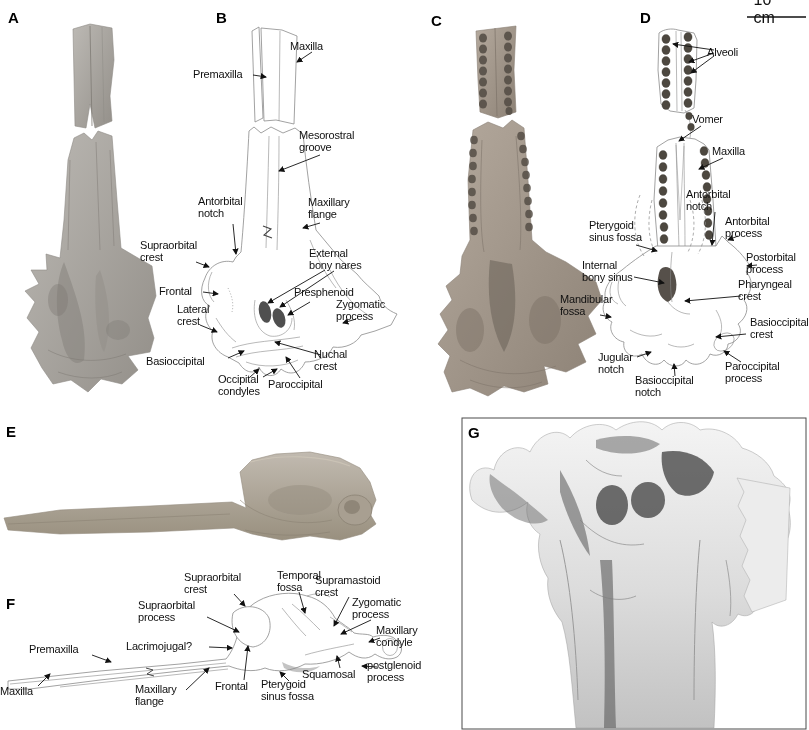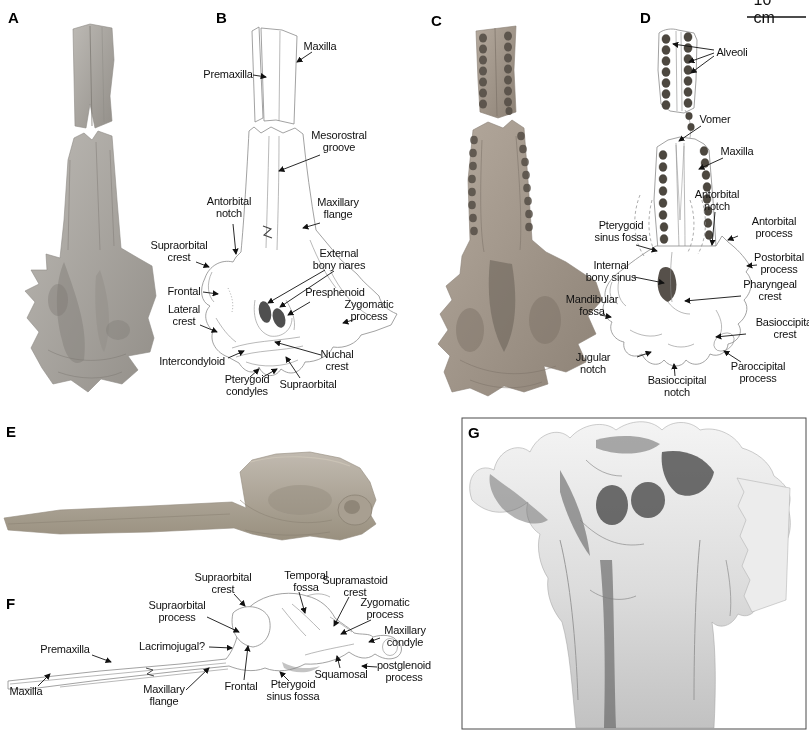--- a/index.html
+++ b/index.html
@@ -8,21 +8,21 @@
     width:809px; height:730px; position:relative; overflow:hidden;
     font-family:"Liberation Sans", sans-serif; color:#111;
   }
   .stage { position:absolute; left:0; top:0; width:809px; height:730px; }
   svg.art { position:absolute; left:0; top:0; }
   .panel-letter {
     position:absolute; font-size:15px; font-weight:bold; color:#000; line-height:1;
   }
   .ann {
     position:absolute; transform:translate(-50%,-50%);
-    font-size:11px; line-height:1.07; text-align:center; color:#101010;
+    font-size:11px; line-height:1.07; color:#101010;
     letter-spacing:-0.2px; white-space:normal;
   }
   .scalebar-label {
     position:absolute; transform:translate(-50%,-50%);
     font-size:16px; color:#101010;
   }
 </style>
 </head>
 <body>
 
@@ -285,39 +285,39 @@
 
 <div class="ann" style="left:228px;top:75px;width:70px">Premaxilla</div>
 <div class="ann" style="left:320px;top:47px;width:60px">Maxilla</div>
 <div class="ann" style="left:339px;top:142px;width:80px">Mesorostral groove</div>
 <div class="ann" style="left:229px;top:208px;width:62px">Antorbital notch</div>
 <div class="ann" style="left:338px;top:209px;width:60px">Maxillary flange</div>
 <div class="ann" style="left:179px;top:252px;width:78px">Supraorbital crest</div>
 <div class="ann" style="left:184px;top:292px;width:50px">Frontal</div>
 <div class="ann" style="left:339px;top:260px;width:60px">External bony nares</div>
 <div class="ann" style="left:335px;top:293px;width:82px">Presphenoid</div>
-<div class="ann" style="left:184px;top:316px;width:46px">Lateral crest</div>
+<div class="ann" style="left:200px;top:316px;width:46px">Lateral crest</div>
 <div class="ann" style="left:369px;top:311px;width:66px">Zygomatic process</div>
-<div class="ann" style="left:192px;top:362px;width:92px">Intercondyloid</div>
+<div class="ann" style="left:192px;top:362px;width:92px">Basioccipital</div>
 <div class="ann" style="left:337px;top:361px;width:46px">Nuchal crest</div>
-<div class="ann" style="left:247px;top:386px;width:58px">Pterygoid condyles</div>
-<div class="ann" style="left:308px;top:385px;width:80px">Supraorbital</div>
+<div class="ann" style="left:247px;top:386px;width:58px">Occipital condyles</div>
+<div class="ann" style="left:308px;top:385px;width:80px">Paroccipital</div>
 
 <div class="ann" style="left:732px;top:53px;width:50px">Alveoli</div>
 <div class="ann" style="left:715px;top:120px;width:46px">Vomer</div>
 <div class="ann" style="left:737px;top:152px;width:50px">Maxilla</div>
 <div class="ann" style="left:717px;top:201px;width:62px">Antorbital notch</div>
-<div class="ann" style="left:774px;top:228px;width:62px">Antorbital process</div>
+<div class="ann" style="left:756px;top:228px;width:62px">Antorbital process</div>
 <div class="ann" style="left:779px;top:264px;width:66px">Postorbital process</div>
 <div class="ann" style="left:621px;top:232px;width:64px">Pterygoid sinus fossa</div>
 <div class="ann" style="left:611px;top:272px;width:58px">Internal bony sinus</div>
 <div class="ann" style="left:770px;top:291px;width:64px">Pharyngeal crest</div>
 <div class="ann" style="left:592px;top:306px;width:64px">Mandibular fossa</div>
 <div class="ann" style="left:785px;top:329px;width:70px">Basioccipital crest</div>
-<div class="ann" style="left:593px;top:364px;width:46px">Jugular notch</div>
+<div class="ann" style="left:621px;top:364px;width:46px">Jugular notch</div>
 <div class="ann" style="left:677px;top:387px;width:84px">Basioccipital notch</div>
 <div class="ann" style="left:758px;top:373px;width:66px">Paroccipital process</div>
 
 <div class="ann" style="left:223px;top:584px;width:78px">Supraorbital crest</div>
 <div class="ann" style="left:306px;top:582px;width:58px">Temporal fossa</div>
 <div class="ann" style="left:355px;top:587px;width:80px">Supramastoid crest</div>
 <div class="ann" style="left:385px;top:609px;width:66px">Zygomatic process</div>
 <div class="ann" style="left:405px;top:637px;width:58px">Maxillary condyle</div>
 <div class="ann" style="left:177px;top:612px;width:78px">Supraorbital process</div>
 <div class="ann" style="left:172px;top:647px;width:92px">Lacrimojugal?</div>

